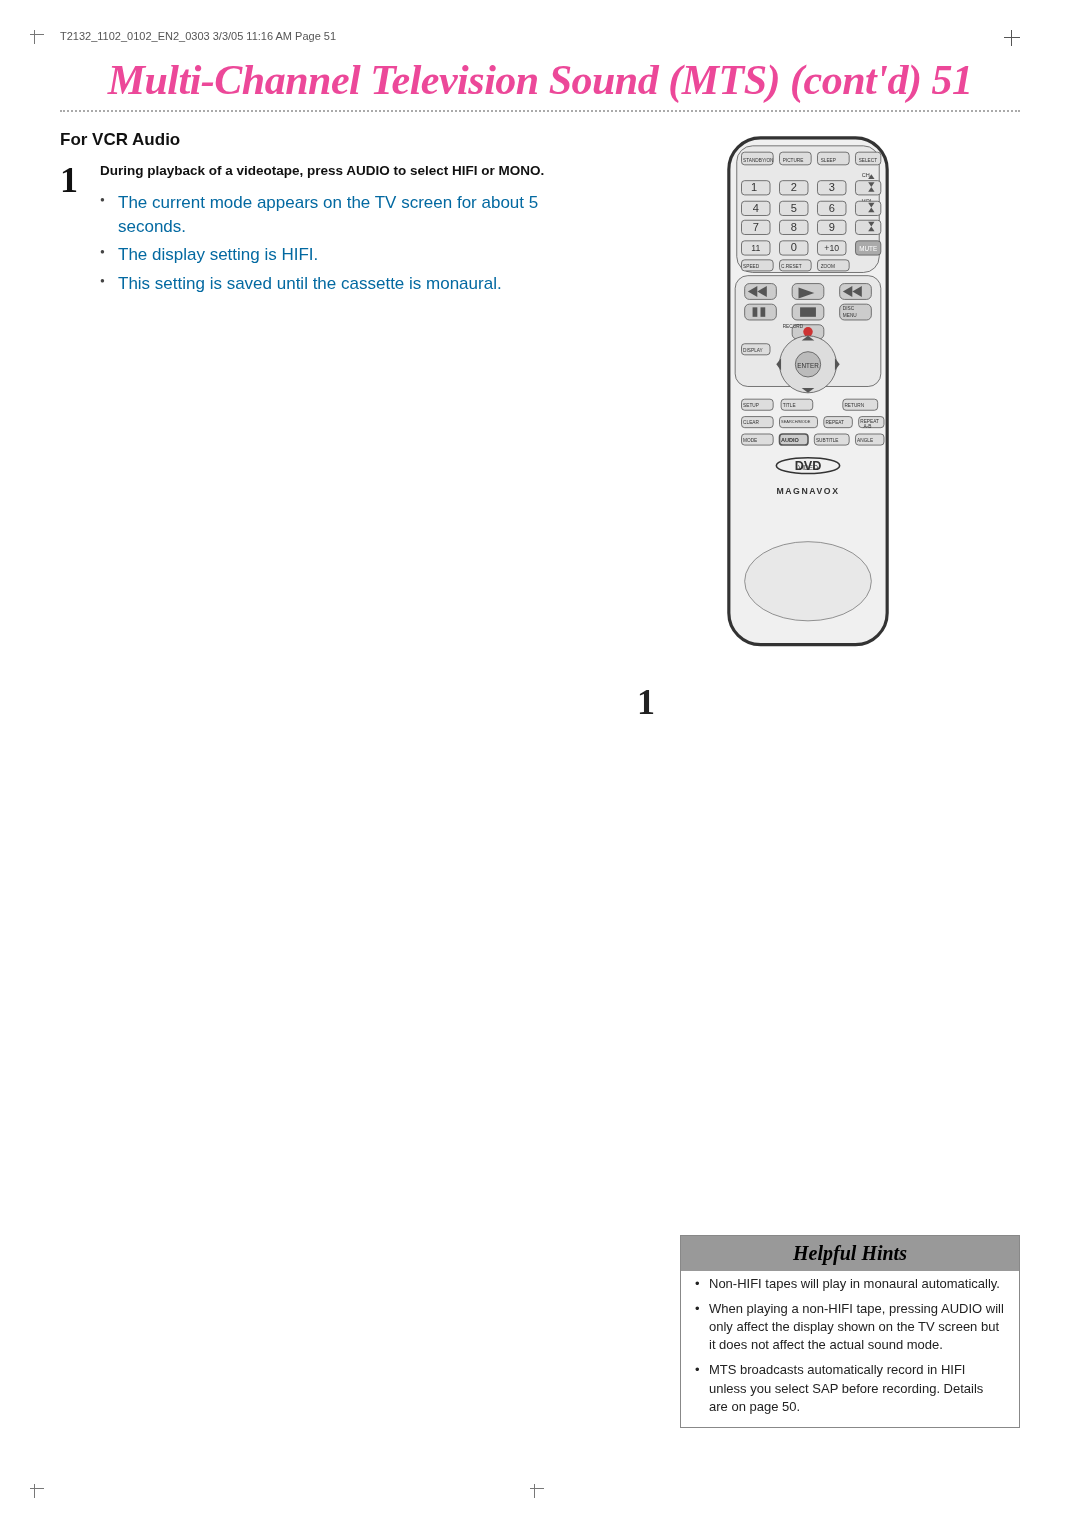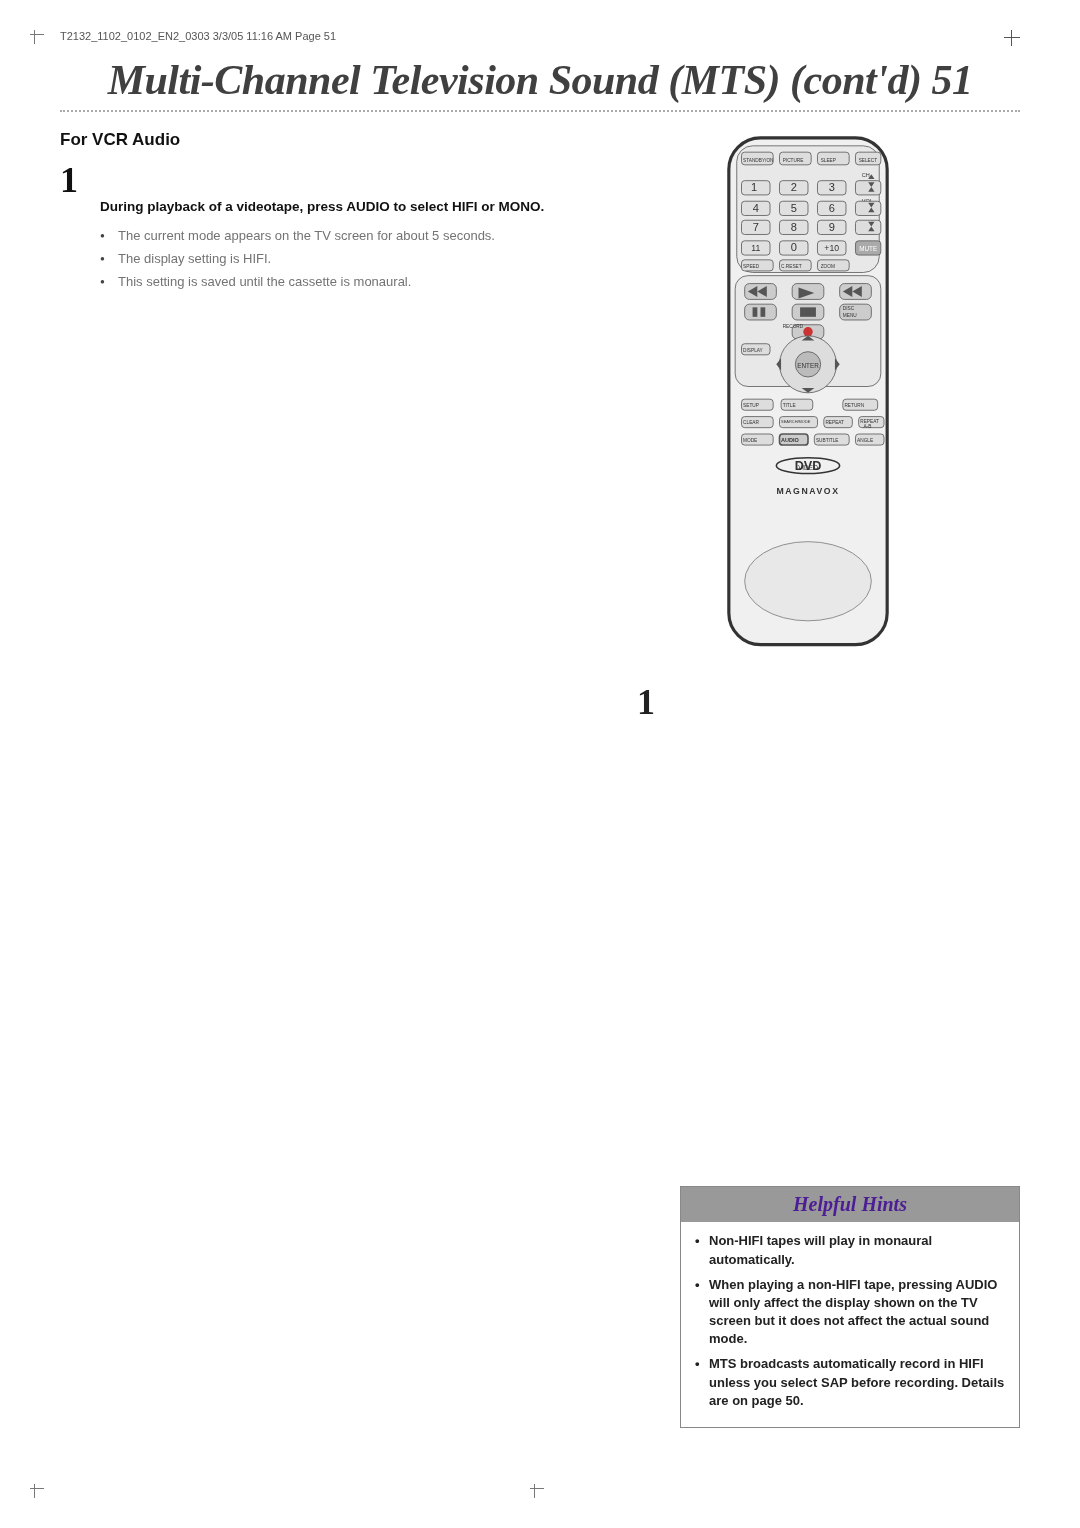--- a/index.html
+++ b/index.html
@@ -48,21 +48,21 @@
       width: 16px; height: 1px; top: 7px; left: 0;
     }
 
     
     .page-title {
       font-family: Georgia, 'Times New Roman', serif;
       font-size: 42px;
       font-style: italic;
       font-weight: bold;
       text-align: center;
-      color: #404040;
+      color: #ec4899;
       margin-bottom: 6px;
       letter-spacing: -0.5px;
     }
 
     
     .dotted-separator {
       border: none;
       border-top: 2px dotted #aaa;
       margin-bottom: 18px;
     }
@@ -109,34 +109,33 @@
     }
     .step-content {
       flex: 1;
     }
     .step-instruction {
       font-size: 13.5px;
       font-weight: bold;
       color: #111;
       line-height: 1.4;
       margin-bottom: 10px;
-      margin-top: 36px;
     }
 
     
     .bullet-list {
       list-style: none;
       padding-left: 0;
       margin-bottom: 16px;
     }
     .bullet-list li {
       position: relative;
       padding-left: 18px;
-      font-size: 13px;
-      color: #737373;
+      font-size: 17px;
+      color: #0369a1;
       margin-bottom: 5px;
       line-height: 1.4;
     }
     .bullet-list li::before {
       content: '●';
       position: absolute;
       left: 0;
       top: 0;
       font-size: 8px;
       color: #444;
@@ -196,25 +195,24 @@
     .helpful-hints-title {
       background: #999;
       padding: 6px 14px;
       text-align: center;
     }
     .helpful-hints-title-text {
       font-family: Georgia, serif;
       font-style: italic;
       font-weight: bold;
       font-size: 20px;
-      color: #4c1d95;
+      color: #000000;
     }
     .helpful-hints-content {
-      padding: 10px 14px;
-      font-weight: bold;
+      padding: 4px 14px;
     }
     .hints-list {
       list-style: none;
       padding: 0;
     }
     .hints-list li {
       position: relative;
       padding-left: 14px;
       font-size: 13px;
       color: #222;

